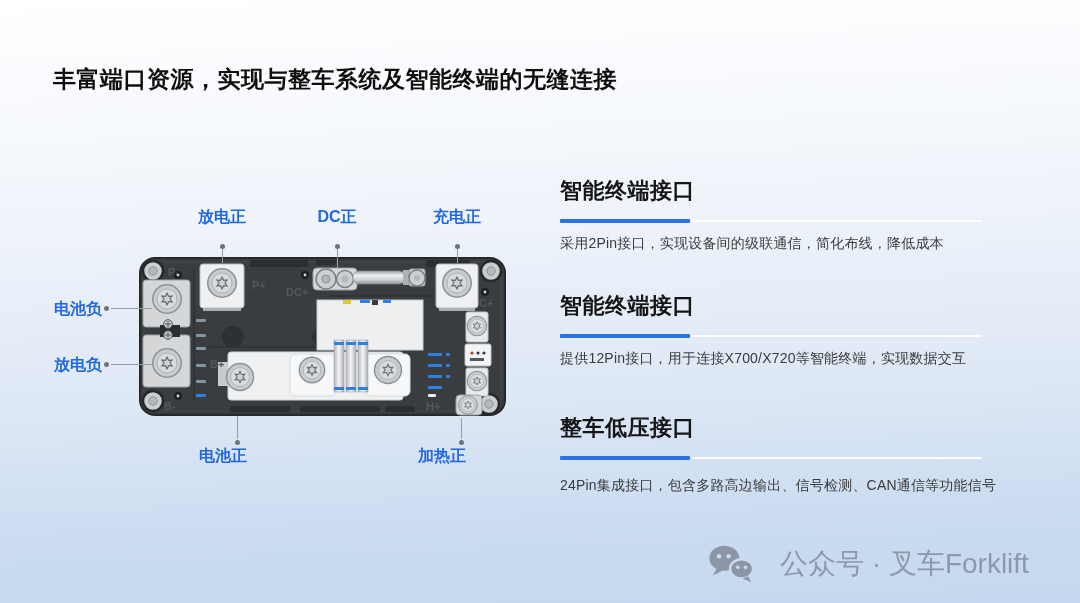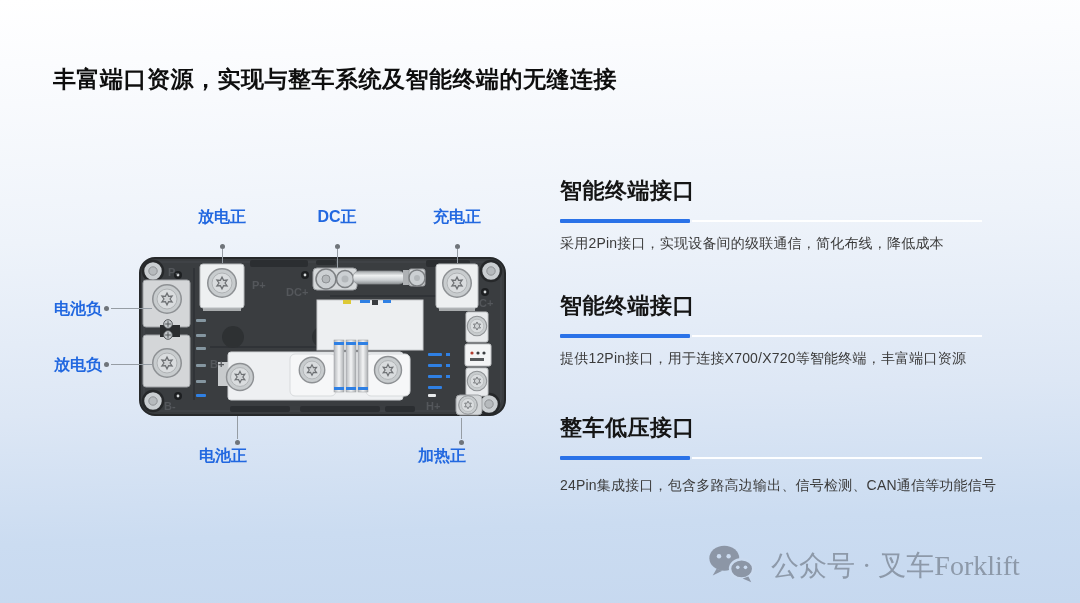--- a/index.html
+++ b/index.html
@@ -22,21 +22,21 @@
   .device{position:absolute;left:130px;top:250px;width:390px;height:175px;}
   
   .section{position:absolute;left:560px;width:422px;}
   .section h3{margin:0;font-size:22px;font-weight:700;color:#151515;letter-spacing:.5px;}
   .divider{position:relative;height:4px;margin-top:13px;}
   .divider-blue{position:absolute;left:0;top:0;width:130px;height:4px;background:#2a72e8;border-radius:1px;}
   .divider-rest{position:absolute;left:132px;right:0;top:1px;height:2px;background:rgba(255,255,255,.95);}
   .section p{margin:12px 0 0;font-size:14px;color:#3b3b3b;white-space:nowrap;letter-spacing:.2px;}
   .section p.mt-lg{margin-top:17px;}
   
-  .footer{position:absolute;left:706px;top:543px;display:flex;align-items:flex-end;gap:13px;font-family:Liberation Serif, serif;}
+  .footer{position:absolute;left:706px;top:543px;display:flex;align-items:center;gap:22px;}
   .footer .txt{font-size:28px;color:#8d99a9;white-space:nowrap;}
 </style>
 </head>
 <body>
 
 <div class="slide">
 
   <div class="title">丰富端口资源，实现与整车系统及智能终端的无缝连接</div>
 
   <svg class="device" viewBox="0 0 390 175">
@@ -244,21 +244,21 @@
     </div>
     <p>采用2Pin接口，实现设备间的级联通信，简化布线，降低成本</p>
   </div>
 
   <div class="section" style="top:291px;">
     <h3>智能终端接口</h3>
     <div class="divider">
       <span class="divider-blue"></span>
       <span class="divider-rest"></span>
     </div>
-    <p>提供12Pin接口，用于连接X700/X720等智能终端，丰富端口资源</p>
+    <p>提供12Pin接口，用于连接X700/X720等智能终端，实现数据交互</p>
   </div>
 
   <div class="section" style="top:413px;">
     <h3>整车低压接口</h3>
     <div class="divider">
       <span class="divider-blue"></span>
       <span class="divider-rest"></span>
     </div>
     <p class="mt-lg">24Pin集成接口，包含多路高边输出、信号检测、CAN通信等功能信号</p>
   </div>

